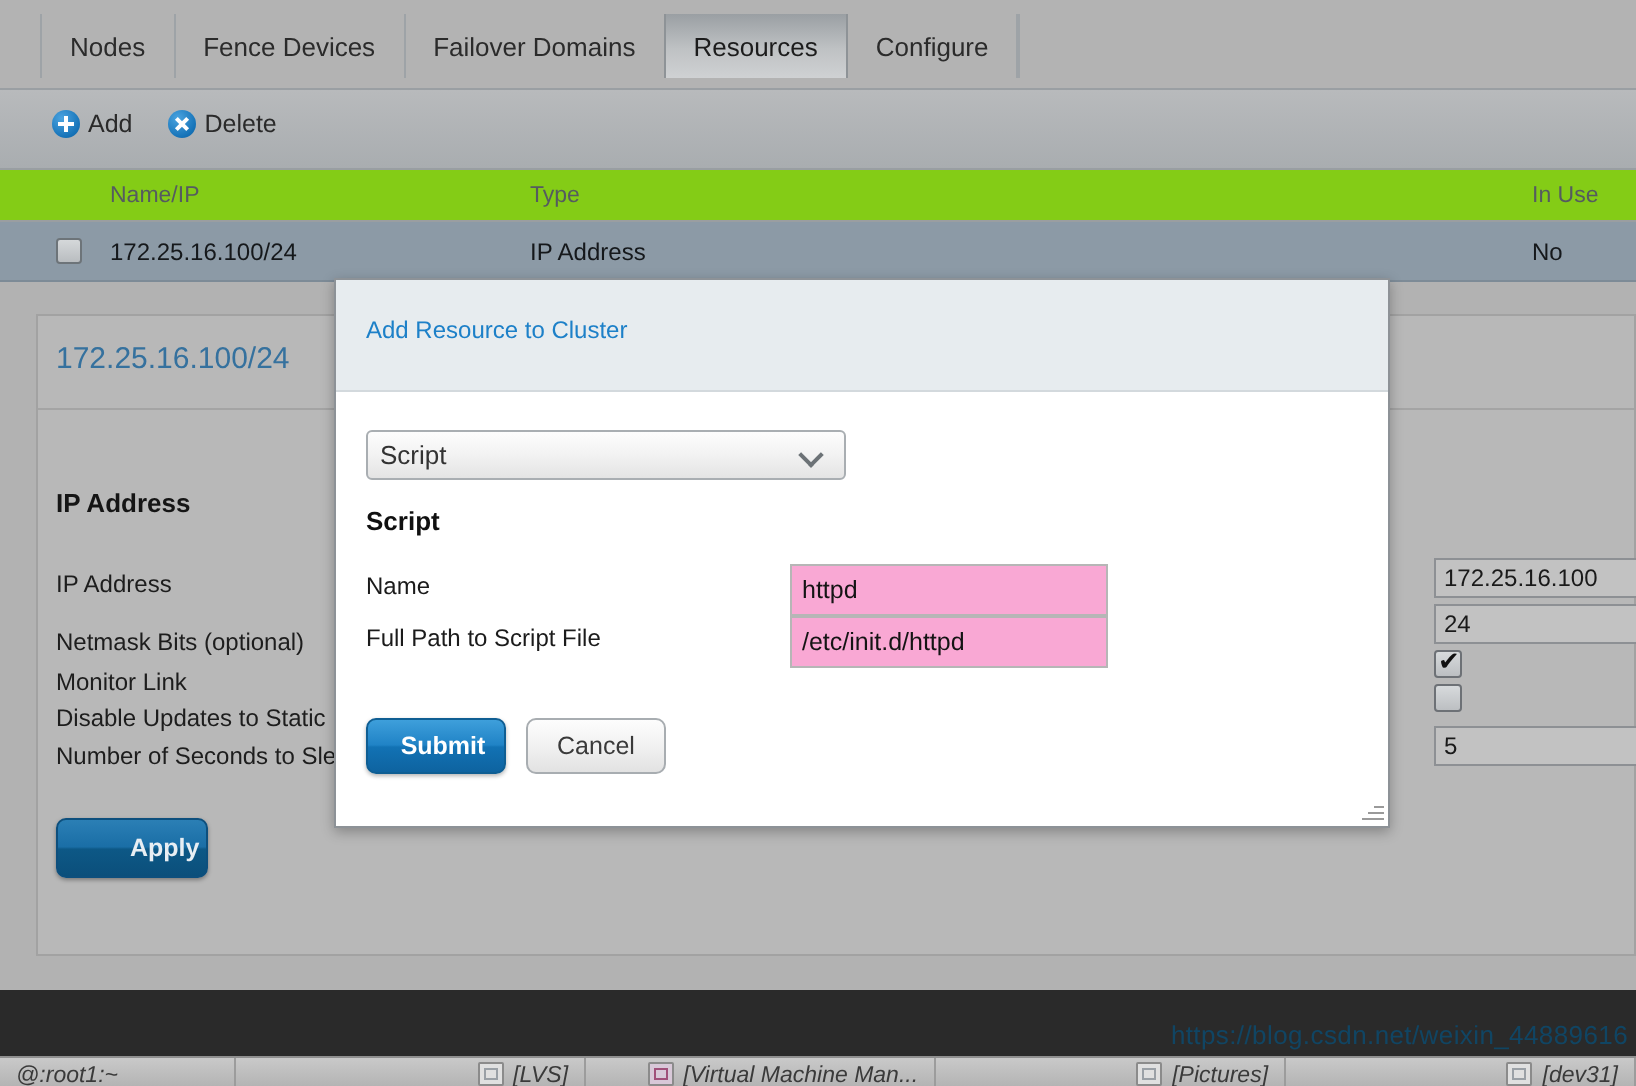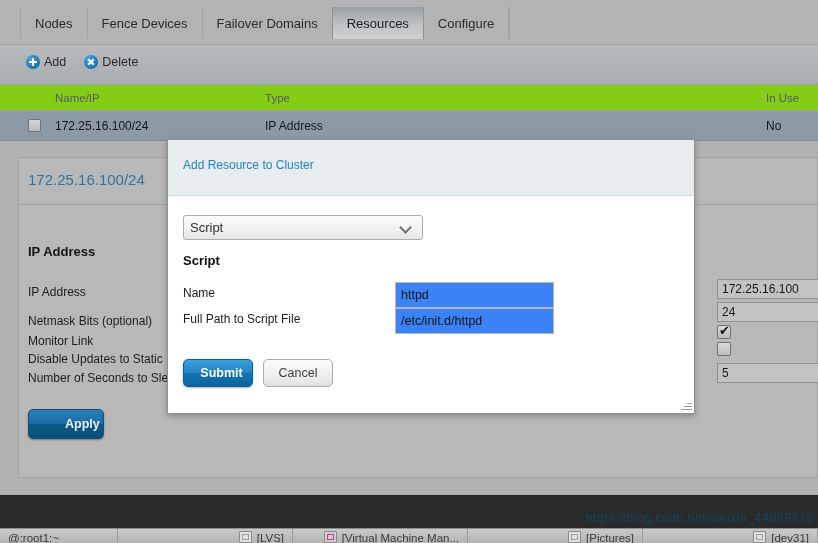--- a/index.html
+++ b/index.html
@@ -357,21 +357,21 @@
     white-space: nowrap;
   }
   .mrow input.mtxt {
     position: absolute;
     left: 212px;
     top: 0;
     width: 159px;
     height: 22px;
     box-sizing: border-box;
     border: 1px solid #b6b6b6;
-    background: #3b82f6;
+    background: #f9a8d4;
     font-family: "Liberation Sans", sans-serif;
     font-size: 12.5px;
     color: #141414;
     padding: 12px 5px;
   }
   .mrow-1 { top: 86px; }
   .mrow-2 { top: 112px; }
 
   .btn-submit {
     position: absolute;
@@ -445,20 +445,21 @@
     left: 0;
     top: 528px;
     width: 818px;
     height: 15px;
     background: linear-gradient(to bottom, #c9c9c9, #b4b4b4);
     border-top: 1px solid #8f8f8f;
     box-sizing: border-box;
     display: flex;
     align-items: flex-start;
     overflow: hidden;
+    font-style: italic;
   }
   .tk-item {
     display: flex;
     align-items: center;
     gap: 5px;
     padding: 0 8px;
     height: 15px;
     font-size: 11.5px;
     color: #3a3a3a;
     border-right: 1px solid #9c9c9c;

